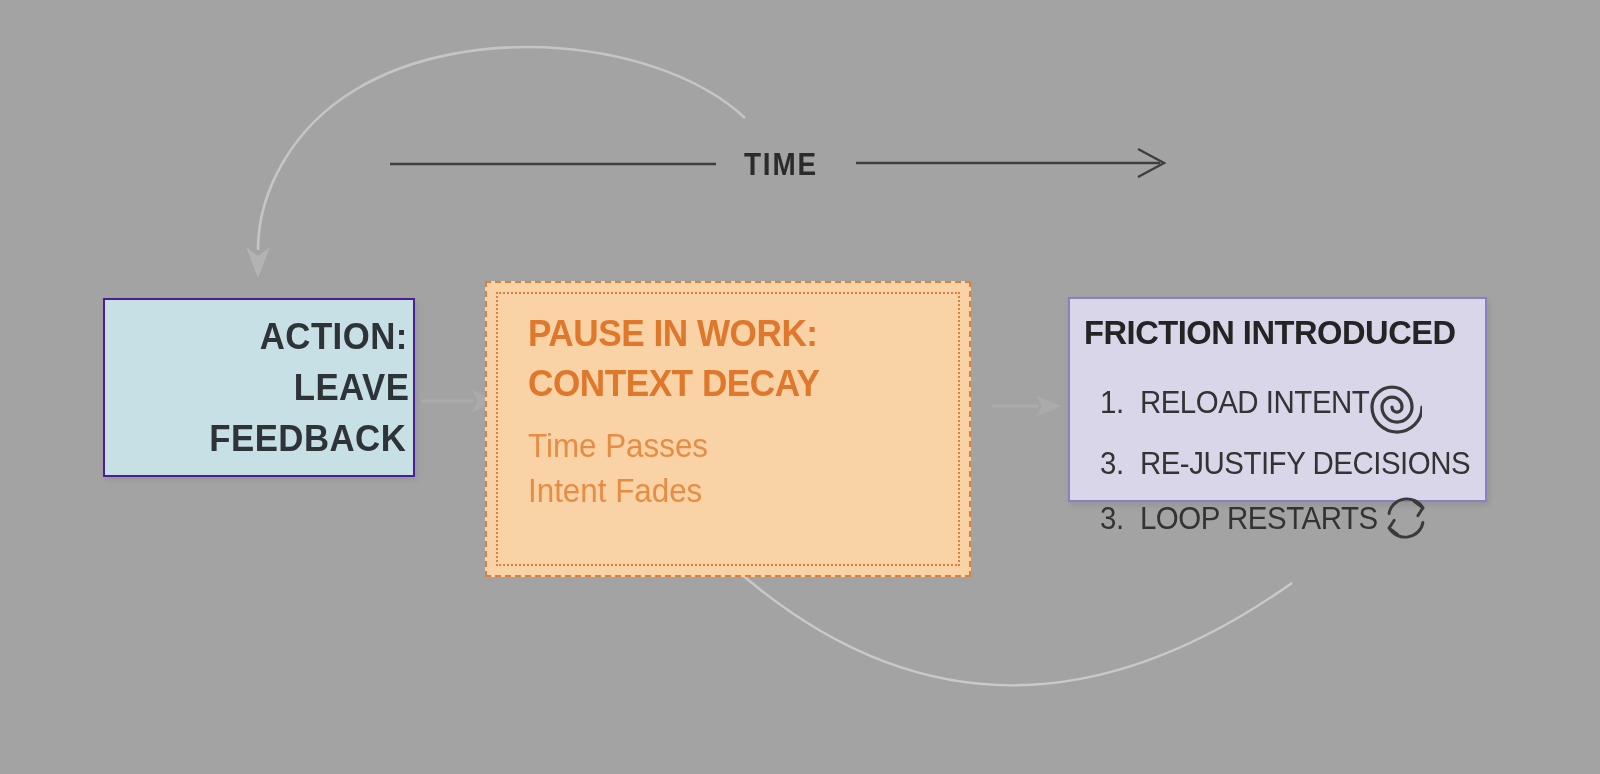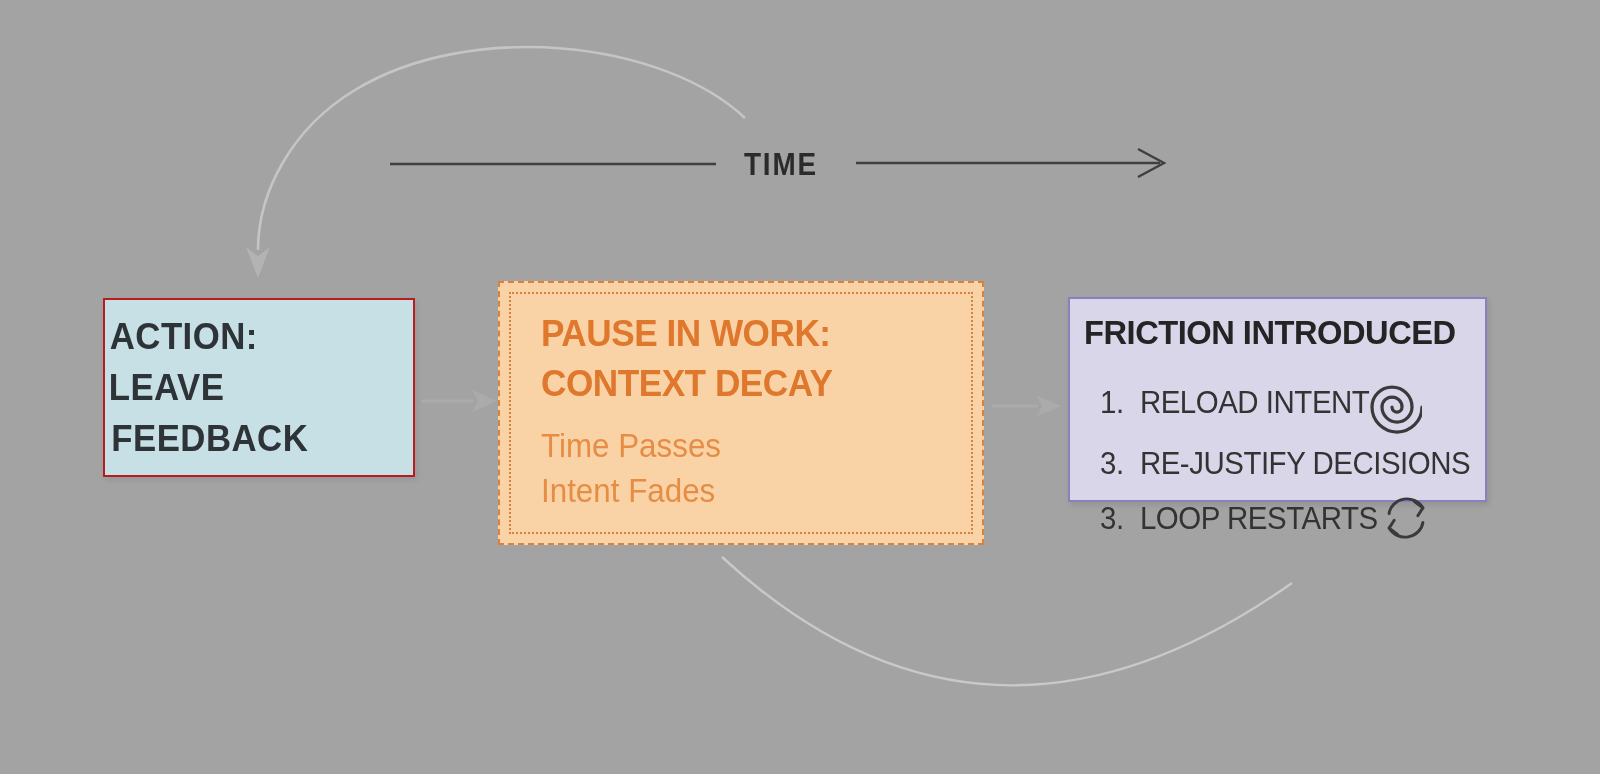--- a/index.html
+++ b/index.html
@@ -15,32 +15,32 @@
     position:absolute;left:744px;top:147px;
     font-size:31px;font-weight:700;letter-spacing:2px;color:#2b2b2b;
     transform:scaleX(0.9);transform-origin:left center;white-space:nowrap;
   }
 
   .box{position:absolute;box-sizing:border-box;}
 
   
   .action{
     left:103px;top:298px;width:312px;height:179px;
-    background:#c7e0e6;border:2px solid #b91c1c;
-    display:flex;flex-direction:column;align-items:flex-start;justify-content:center;
+    background:#c7e0e6;border:2px solid #4c1d95;
+    display:flex;flex-direction:column;align-items:flex-end;justify-content:center;
     box-shadow:2px 3px 6px rgba(0,0,0,.08);
   }
   .action .line{
     font-size:37px;font-weight:700;line-height:51px;color:#2e3337;
     letter-spacing:.5px;transform:scaleX(0.94);white-space:nowrap;
   }
 
   
   .pause{
-    left:498px;top:281px;width:486px;height:264px;
+    left:485px;top:281px;width:486px;height:296px;
     background:#f9d3a5;border:2px dashed #d8823e;
   }
   .pause-inner{position:absolute;inset:9px;border:2px dotted #d8823e;}
   .pause-content{position:absolute;left:41px;top:26px;}
   .pause-title{
     font-size:37px;font-weight:700;line-height:50px;color:#df772c;
     letter-spacing:-0.5px;transform:scaleX(0.95);transform-origin:left top;white-space:nowrap;
   }
   .pause-detail{
     margin-top:14px;font-size:33px;line-height:45px;color:#e68d45;

